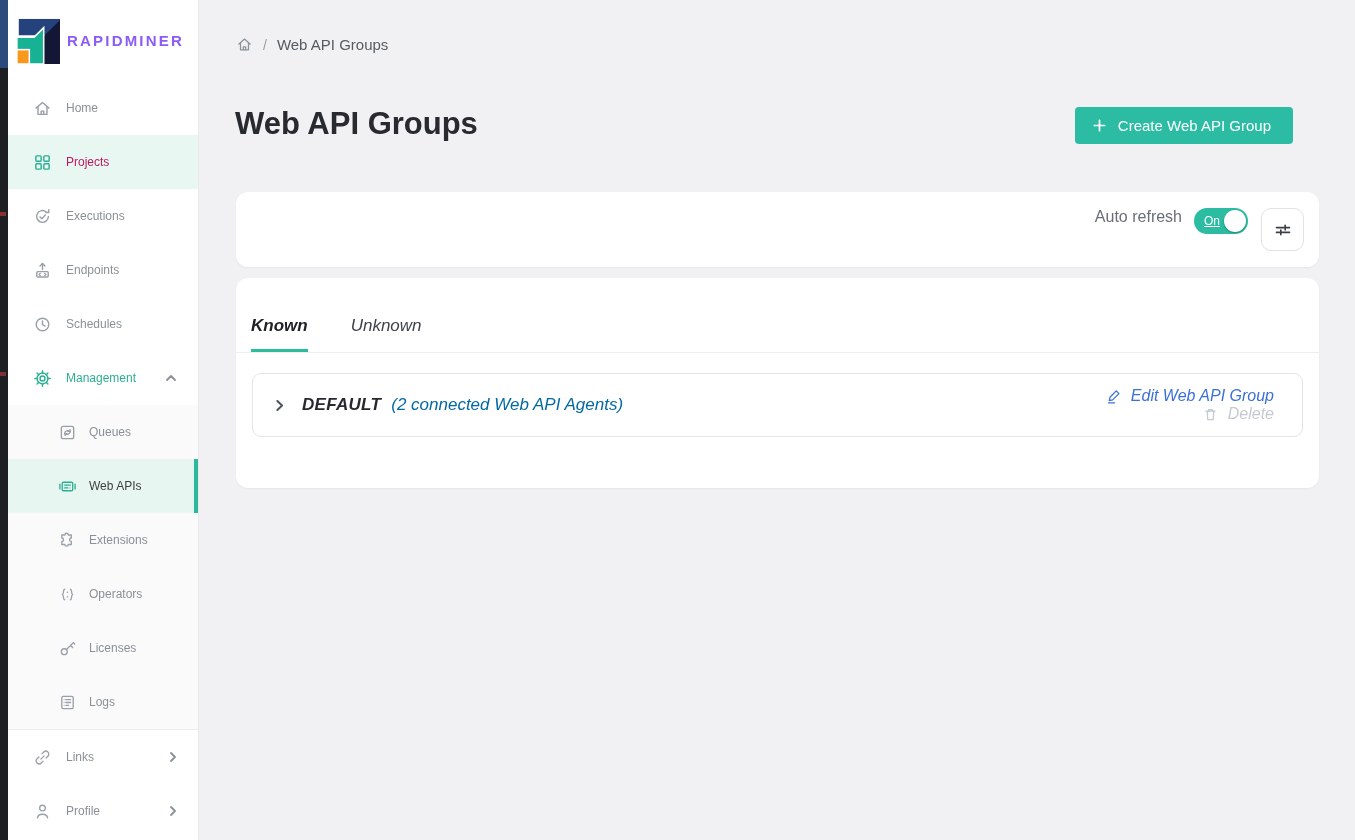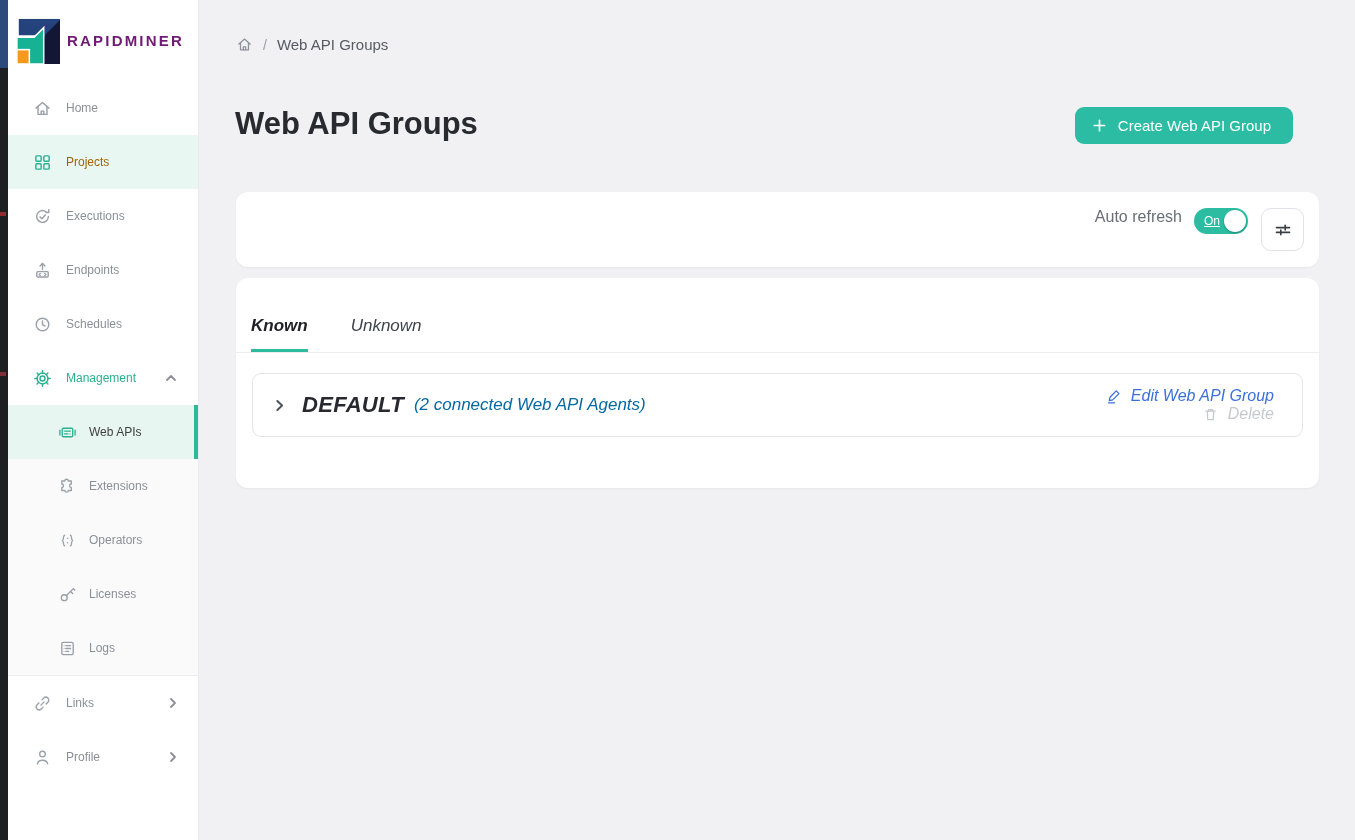--- a/index.html
+++ b/index.html
@@ -17,29 +17,29 @@
   .edge-strip .speck-a { position:absolute; left:0; top:212px; width:6px; height:4px; background:#8a3030; }
   .edge-strip .speck-b { position:absolute; left:0; top:372px; width:6px; height:4px; background:#7d2f3a; }
 
   
   .sidebar {
     position:absolute; left:8px; top:0; width:191px; height:840px;
     background:#ffffff; border-right:1px solid #e9eaec; z-index:4;
     display:flex; flex-direction:column;
   }
   .logo-row { height:81px; display:flex; align-items:center; padding-left:6px; }
-  .brand-text { margin-left:7px; font-size:15px; font-weight:600; letter-spacing:2.2px; color:#701a75; }
+  .brand-text { margin-left:7px; font-size:15px; font-weight:600; letter-spacing:2.2px; color:#8b5cf6; }
 
   .nav-item, .sub-item, .footer-item {
     height:54px; display:flex; align-items:center; gap:14px;
     padding-left:25px; color:#8b9097; font-size:12px; cursor:pointer;
     position:relative; flex:none;
   }
   .nav-item .ico, .sub-item .ico, .footer-item .ico { width:19px; height:19px; flex:none; color:#9aa0a8; }
-  .nav-item.highlight { background:#e9f7f2; color:#a16207; }
+  .nav-item.highlight { background:#e9f7f2; color:#be185d; }
   .nav-item.highlight .ico { color:#2ab091; }
   .nav-item.teal-text { color:#2ab091; }
   .nav-item.teal-text .ico { color:#2ab091; }
   .nav-item .chev { margin-left:auto; margin-right:20px; width:14px; height:14px; color:#8b9097; }
 
   .subnav { background:#fafafb; }
   .sub-item { padding-left:50px; gap:12px; }
   .sub-item.selected { background:#e7f6f0; color:#404040; }
   .sub-item.selected .ico { color:#2ab091; }
   .sub-item.selected::after { content:""; position:absolute; right:0; top:0; bottom:0; width:4px; background:#2bb89b; }
@@ -52,21 +52,21 @@
 
   .breadcrumb { position:absolute; left:37px; top:36px; display:flex; align-items:center; gap:10px; }
   .breadcrumb .ico { width:17px; height:17px; color:#8e939b; }
   .breadcrumb .sep { color:#9aa0a7; font-size:14px; }
   .breadcrumb .current { color:#565b63; font-size:15px; }
 
   .page-title { position:absolute; left:36px; top:106px; font-size:31px; font-weight:600; color:#292a30; }
 
   .create-btn {
     position:absolute; top:107px; right:62px; height:37px;
-    background:#2cbca3; border:none; border-radius:9px; color:#fff;
+    background:#2cbca3; border:none; border-radius:4px; color:#fff;
     display:flex; align-items:center; gap:11px; padding:0 22px 0 17px;
     font-size:15px; font-family:inherit; cursor:pointer;
   }
   .create-btn .ico { width:15px; height:15px; color:#fff; }
 
   .card { position:absolute; left:37px; right:36px; background:#fff; border-radius:12px;
           box-shadow:0 1px 2px rgba(25,35,45,.05); }
   .card.toolbar-card { top:192px; height:75px; display:flex; align-items:center; padding:0 15px 0 13px; }
 
   .search-wrap { width:265px; height:37px; border:1px solid #dadde0; border-radius:6px;
@@ -92,21 +92,21 @@
   .tabs { display:flex; align-items:flex-end; gap:43px; height:75px; padding-left:15px;
           border-bottom:1px solid #eceef0; }
   .tab { position:relative; padding-bottom:16px; font-size:17px; cursor:pointer; }
   .tab.active { font-weight:700; color:#202227; }
   .tab.active::after { content:""; position:absolute; left:0; right:0; bottom:0; height:3px; background:#2bbc9e; }
   .tab:not(.active) { color:#3e434b; }
 
   .group-row { margin:20px 16px 0; height:64px; border:1px solid #e3e5e8; border-radius:9px;
                display:flex; align-items:center; padding:0 28px 0 19px; background:#fff; }
   .group-row .expand { width:15px; height:15px; color:#4e545c; cursor:pointer; flex:none; }
-  .group-name { margin-left:15px; font-size:22px; font-weight:700; color:#27292f; letter-spacing:.3px; }
+  .group-name { margin-left:15px; font-size:17px; font-weight:700; color:#27292f; letter-spacing:.3px; }
   .group-meta { margin-left:10px; font-size:17px; color:#0369a1; }
   .row-actions { margin-left:auto; display:flex; align-items:flex-end;flex-direction:column; }
   .edit-link { display:flex; align-items:center; gap:9px; color:#3b70d8; font-size:16px; cursor:pointer; }
   .edit-link .ico { width:17px; height:17px; }
   .delete-link { margin-left:57px; display:flex; align-items:center; gap:9px; color:#c6cad0; font-size:16px; cursor:default; }
   .delete-link .ico { width:17px; height:17px; }
 </style>
 </head>
 <body>
 
@@ -196,20 +196,32 @@
     </span>
     <span>Management</span>
     <span class="chev">
       <svg viewBox="0 0 14 14" fill="none" stroke="currentColor" stroke-width="1.8" stroke-linecap="round" stroke-linejoin="round">
           <path d="M3 9 L7 5 L11 9"></path>
         </svg>
     </span>
   </div>
 
   <div class="subnav">
+    <div class="sub-item">
+      <span class="ico">
+        <svg viewBox="0 0 20 20" fill="none" stroke="currentColor" stroke-width="1.4" stroke-linecap="round" stroke-linejoin="round">
+            <rect x="3.5" y="3.5" width="13" height="13" rx="2"></rect>
+            <path d="M7 11.2 a3.2 3.2 0 0 1 5.6-2.1"></path>
+            <path d="M13 8.8 a3.2 3.2 0 0 1 -5.6 2.1"></path>
+            <path d="M12.6 6.9 v2 h-2"></path>
+            <path d="M7.4 13.1 v-2 h2"></path>
+          </svg>
+      </span>
+      <span>Queues</span>
+    </div>
 
     <div class="sub-item selected">
       <span class="ico">
         <svg viewBox="0 0 20 20" fill="none" stroke="currentColor" stroke-width="1.4" stroke-linecap="round" stroke-linejoin="round">
             <rect x="4.5" y="5.5" width="11" height="9" rx="1.2"></rect>
             <path d="M2 7.5 v5 M18 7.5 v5"></path>
             <path d="M7 8.5 h6 M7 11.5 h3.4"></path>
             <circle cx="12.6" cy="11.5" r=".6" fill="currentColor" stroke="none"></circle>
           </svg>
       </span>

